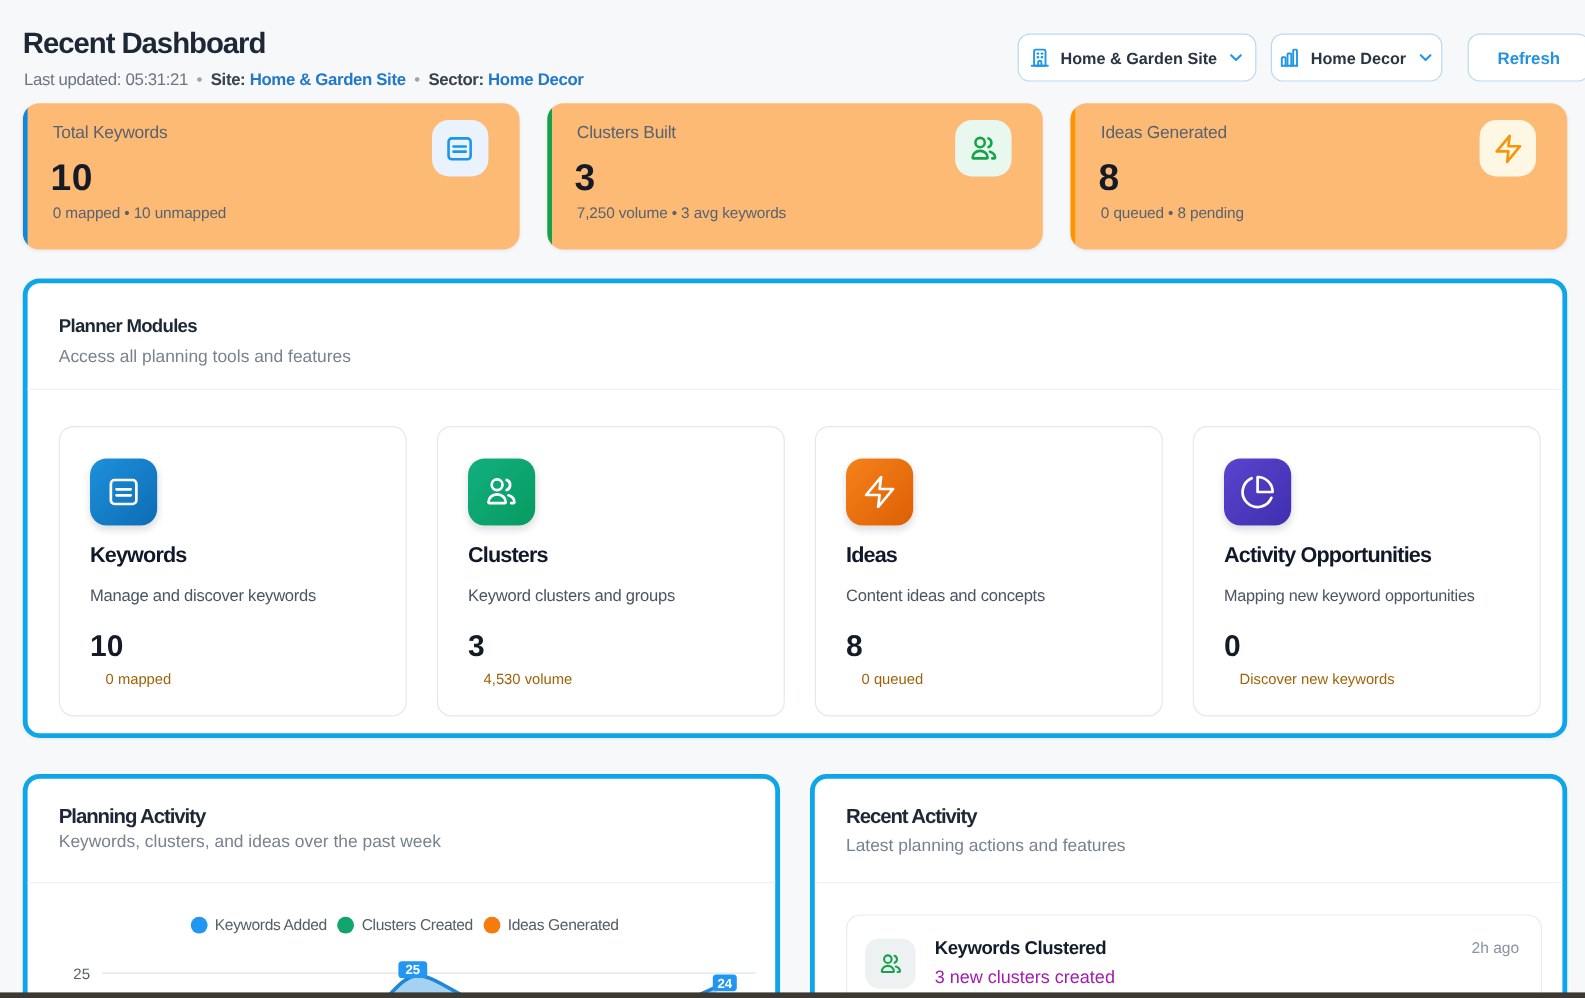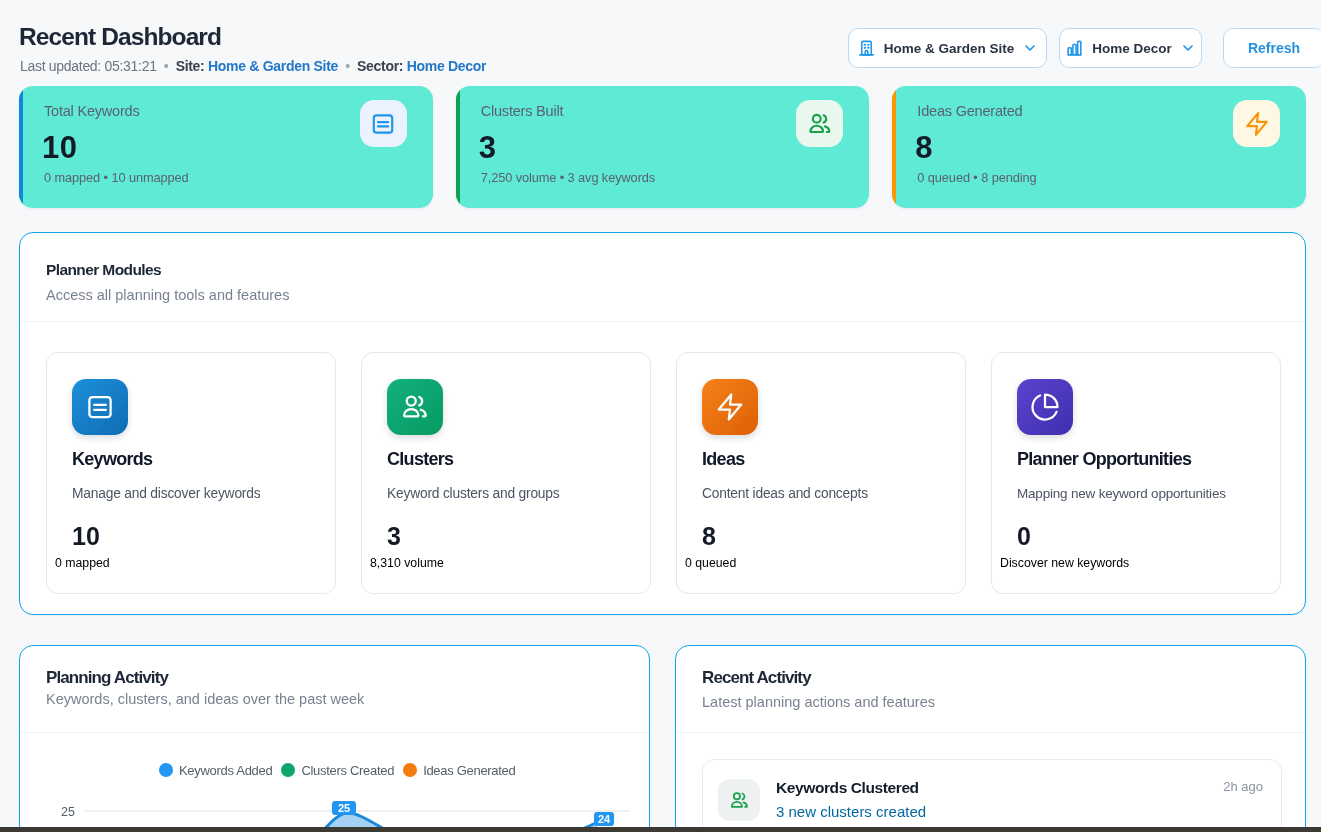--- a/index.html
+++ b/index.html
@@ -6,39 +6,39 @@
 html,body{width:1321px;height:832px}
 body{background:#f7f8fa;font-family:"Liberation Sans",sans-serif;position:relative;overflow:hidden;color:#1c2634}
 .abs{position:absolute}
 .h1{font-size:24.5px;font-weight:bold;color:#1d2736;letter-spacing:-.9px}
 .sub{font-size:14px;color:#6b7482;letter-spacing:-.3px}
 .sub b{color:#39424f}
 .sub .lnk{color:#2478c8;font-weight:bold}
 .btn{position:absolute;top:28px;height:40px;background:#fff;border:1.5px solid #b9d9f3;border-radius:10px;display:flex;align-items:center;justify-content:center;gap:8px;font-size:13.5px;font-weight:bold;color:#2b3442;white-space:nowrap}
 .btn svg{flex:0 0 auto}
 .statrow{position:absolute;left:19px;top:86px;width:1287px;display:flex;gap:23px}
-.stat{flex:1;background:#5eead4;border-radius:14px;height:122px;position:relative;box-shadow:0 1px 3px rgba(20,30,50,.07);overflow:hidden}
+.stat{flex:1;background:#fdba74;border-radius:14px;height:122px;position:relative;box-shadow:0 1px 3px rgba(20,30,50,.07);overflow:hidden}
 .stat .bar{position:absolute;left:0;top:0;bottom:0;width:4px}
 .stat .lab{position:absolute;left:25px;top:17px;font-size:14.5px;color:#59626f;letter-spacing:-.2px}
 .stat .num{position:absolute;left:23px;top:44px;font-size:31px;font-weight:bold;color:#141b26;letter-spacing:.5px}
 .stat .sm{position:absolute;left:25px;top:84px;font-size:12.8px;color:#59626f;letter-spacing:-.1px}
 .stat .badge{position:absolute;right:26px;top:14px;width:47px;height:47px;border-radius:14px;display:flex;align-items:center;justify-content:center}
-.card{position:absolute;background:#fff;border-radius:14px;border:1px solid #0ea5e9;box-shadow:0 1px 2px rgba(20,30,50,.04)}
+.card{position:absolute;background:#fff;border-radius:14px;border:4px solid #0ea5e9;box-shadow:0 1px 2px rgba(20,30,50,.04)}
 .ct{font-size:15.5px;font-weight:bold;color:#1d2736;letter-spacing:-.6px}
 .cs{font-size:14.5px;color:#78828f}
 .divider{position:absolute;left:0;right:0;height:1px;background:#edf0f4}
 .mod{position:absolute;top:119px;width:290px;height:242px;background:#fff;border:1px solid #e3e8f0;border-radius:12px}
 .mod .ic{position:absolute;left:25px;top:26px;width:56px;height:56px;border-radius:14px;display:flex;align-items:center;justify-content:center;box-shadow:0 3px 6px rgba(20,30,50,.15)}
 .mod .t{position:absolute;left:25px;top:96px;font-size:18px;font-weight:bold;color:#10182a;letter-spacing:-.7px}
 .mod .d{position:absolute;left:25px;top:133px;font-size:13.8px;color:#4b5563;letter-spacing:-.2px}
 .mod .n{position:absolute;left:25px;top:169px;font-size:25px;font-weight:bold;color:#141b26}
-.mod .s{position:absolute;left:8px;top:203px;font-size:12.3px;color:#000000}
+.mod .s{position:absolute;left:38px;top:203px;font-size:12.3px;color:#a16207}
 .legend{position:absolute;top:763px;display:flex;align-items:center;gap:9px;font-size:13px;color:#555e66;letter-spacing:-.3px}
 .legend i{width:14px;height:14px;border-radius:50%;display:inline-block;margin-right:6px;flex:0 0 auto}
-.leg-item{display:flex;}
+.leg-item{display:flex;align-items:center}
 .darkbar{position:absolute;left:0;top:827px;width:1321px;height:5px;background:#3b3931}
 </style>
 </head>
 <body>
 <div class="abs h1" style="left:19px;top:23px">Recent Dashboard</div>
 <div class="abs sub" style="left:20px;top:58px">Last updated: 05:31:21&nbsp; <span style="color:#9aa3ae">•</span> &nbsp;<b>Site:</b> <span class="lnk">Home &amp; Garden Site</span>&nbsp; <span style="color:#9aa3ae">•</span> &nbsp;<b>Sector:</b> <span class="lnk">Home Decor</span></div>
 
 <div class="btn" style="left:848px;width:199px">
 <svg width="19" height="19" viewBox="0 0 24 24" fill="none" stroke="#2196e8" stroke-width="2" stroke-linecap="round" stroke-linejoin="round">
       <rect x="6" y="3" width="12" height="17" rx="1.5"></rect>
@@ -126,41 +126,41 @@
         <svg width="30" height="30" viewBox="0 0 24 24" fill="none" stroke="#fff" stroke-width="1.8" stroke-linecap="round" stroke-linejoin="round">
           <circle cx="9" cy="7.2" r="3.6"></circle>
           <path d="M3.9 19.4 a.6.6 0 0 1 -.65-.65 c0-2.9 2.55-5.15 5.75-5.15 s5.75 2.25 5.75 5.15 a.6.6 0 0 1 -.65.65 Z"></path>
           <path d="M15.4 4a3.6 3.6 0 0 1 0 6.7"></path>
           <path d="M16.6 14.2c2.3.7 3.9 2.4 3.9 4.55 a.6.6 0 0 1 -.65.65 h-1.5"></path>
         </svg>
       </div>
   <div class="t">Clusters</div>
   <div class="d">Keyword clusters and groups</div>
   <div class="n">3</div>
-  <div class="s">8,310 volume</div>
+  <div class="s">4,530 volume</div>
 </div>
 <div class="mod" style="left:656px">
   <div class="ic" style="background:linear-gradient(135deg,#f5821a,#dd5f05)">
         <svg width="30" height="30" viewBox="0 0 24 24" fill="none" stroke="#fff" stroke-width="1.8" stroke-linecap="round" stroke-linejoin="round">
           <polygon points="13 2 3 14 12 14 11 22 21 10 12 10 13 2"></polygon>
         </svg>
       </div>
   <div class="t">Ideas</div>
   <div class="d">Content ideas and concepts</div>
   <div class="n">8</div>
   <div class="s">0 queued</div>
 </div>
 <div class="mod" style="left:971px">
   <div class="ic" style="background:linear-gradient(135deg,#5a44cf,#3f2fae)">
         <svg width="30" height="30" viewBox="0 0 24 24" fill="none" stroke="#fff" stroke-width="1.8" stroke-linecap="round" stroke-linejoin="round">
           <path d="M21.21 15.89A10 10 0 1 1 8 2.83"></path>
           <path d="M22 12A10 10 0 0 0 12 2v10z"></path>
         </svg>
       </div>
-  <div class="t">Planner Opportunities</div>
+  <div class="t">Activity Opportunities</div>
   <div class="d" style="font-size:13.5px">Mapping new keyword opportunities</div>
   <div class="n">0</div>
   <div class="s">Discover new keywords</div>
 </div>
 </div>
 
 <div class="card" style="left:19px;top:645px;width:631px;height:400px">
 <div class="ct" style="position:absolute;left:26px;top:22px;font-size:17px;letter-spacing:-.9px">Planning Activity</div>
 <div class="cs" style="position:absolute;left:26px;top:45px">Keywords, clusters, and ideas over the past week</div>
 <div class="divider" style="top:86px"></div>
@@ -190,18 +190,18 @@
 <div style="position:absolute;left:26px;top:113px;width:580px;height:90px;border:1px solid #e8ecf1;border-radius:12px;background:#fff">
   <div style="position:absolute;left:15px;top:19px;width:42px;height:42px;border-radius:12px;background:#edf1f2;display:flex;align-items:center;justify-content:center">
         <svg width="21" height="21" viewBox="0 0 24 24" fill="none" stroke="#16a34a" stroke-width="2" stroke-linecap="round" stroke-linejoin="round">
           <circle cx="9" cy="7.2" r="3.6"></circle>
           <path d="M3.9 19.4 a.6.6 0 0 1 -.65-.65 c0-2.9 2.55-5.15 5.75-5.15 s5.75 2.25 5.75 5.15 a.6.6 0 0 1 -.65.65 Z"></path>
           <path d="M15.4 4a3.6 3.6 0 0 1 0 6.7"></path>
           <path d="M16.6 14.2c2.3.7 3.9 2.4 3.9 4.55 a.6.6 0 0 1 -.65.65 h-1.5"></path>
         </svg>
       </div>
   <div style="position:absolute;left:73px;top:19px;font-size:15.5px;font-weight:bold;color:#131c2a;letter-spacing:-.4px">Keywords Clustered</div>
-  <div style="position:absolute;left:73px;top:43px;font-size:15px;color:#0369a1">3 new clusters created</div>
+  <div style="position:absolute;left:73px;top:43px;font-size:15px;color:#a21caf">3 new clusters created</div>
   <div style="position:absolute;right:18px;top:19px;font-size:13px;color:#8a93a2">2h ago</div>
 </div>
 </div>
 
 <div class="darkbar"></div>
 
 </body></html>

